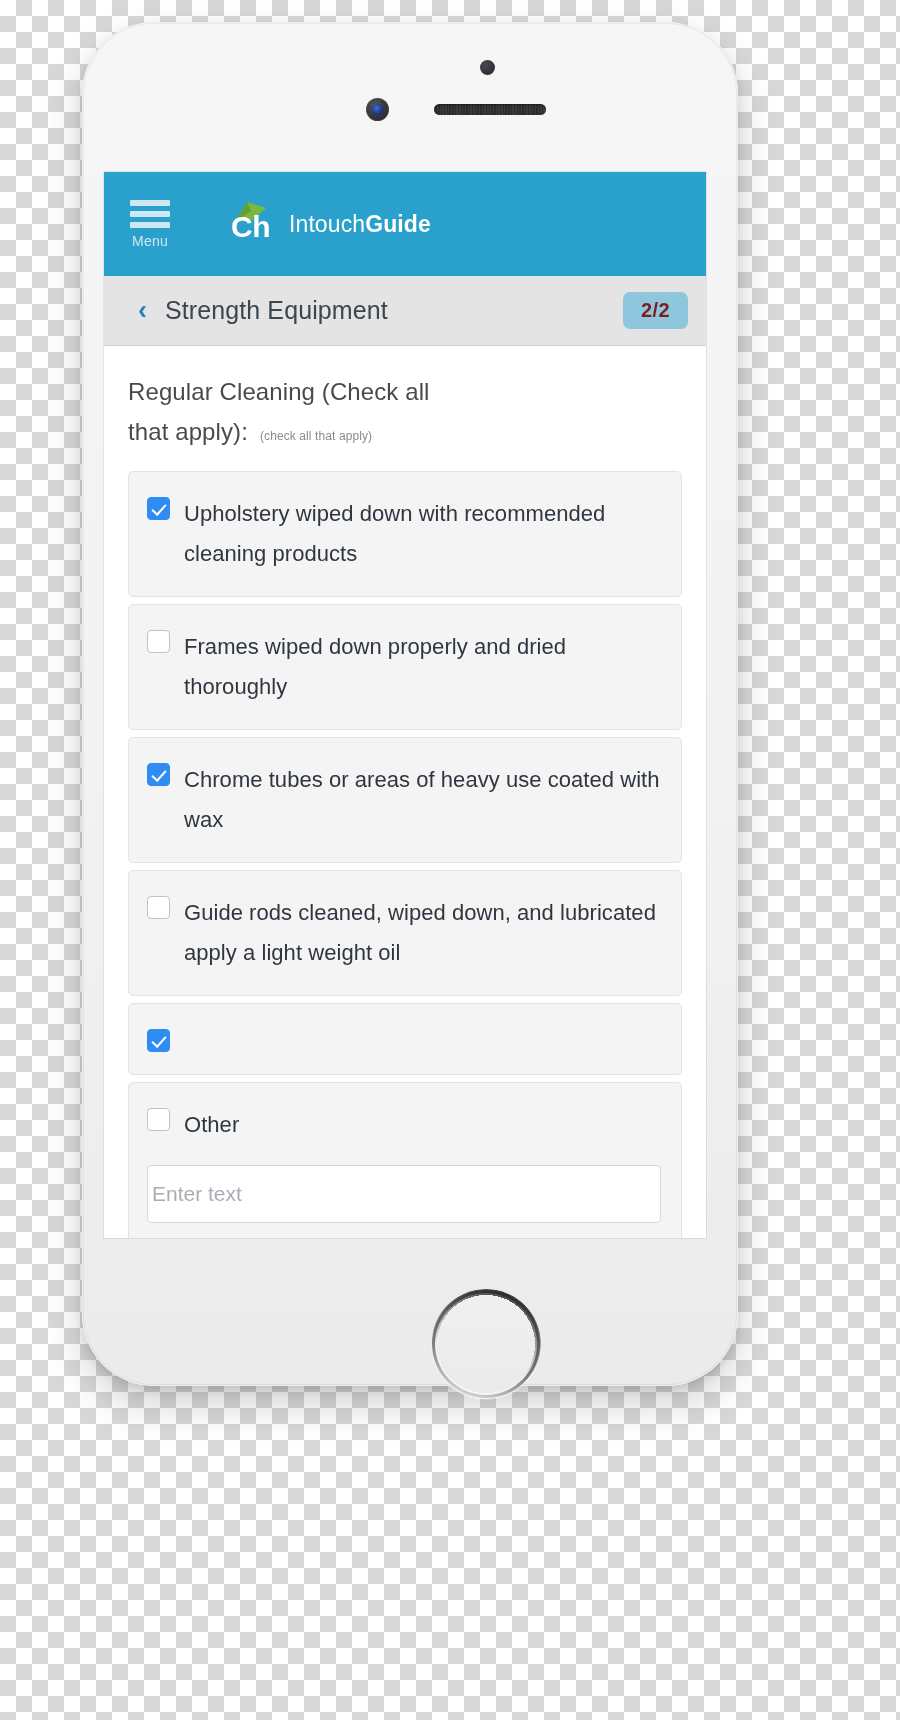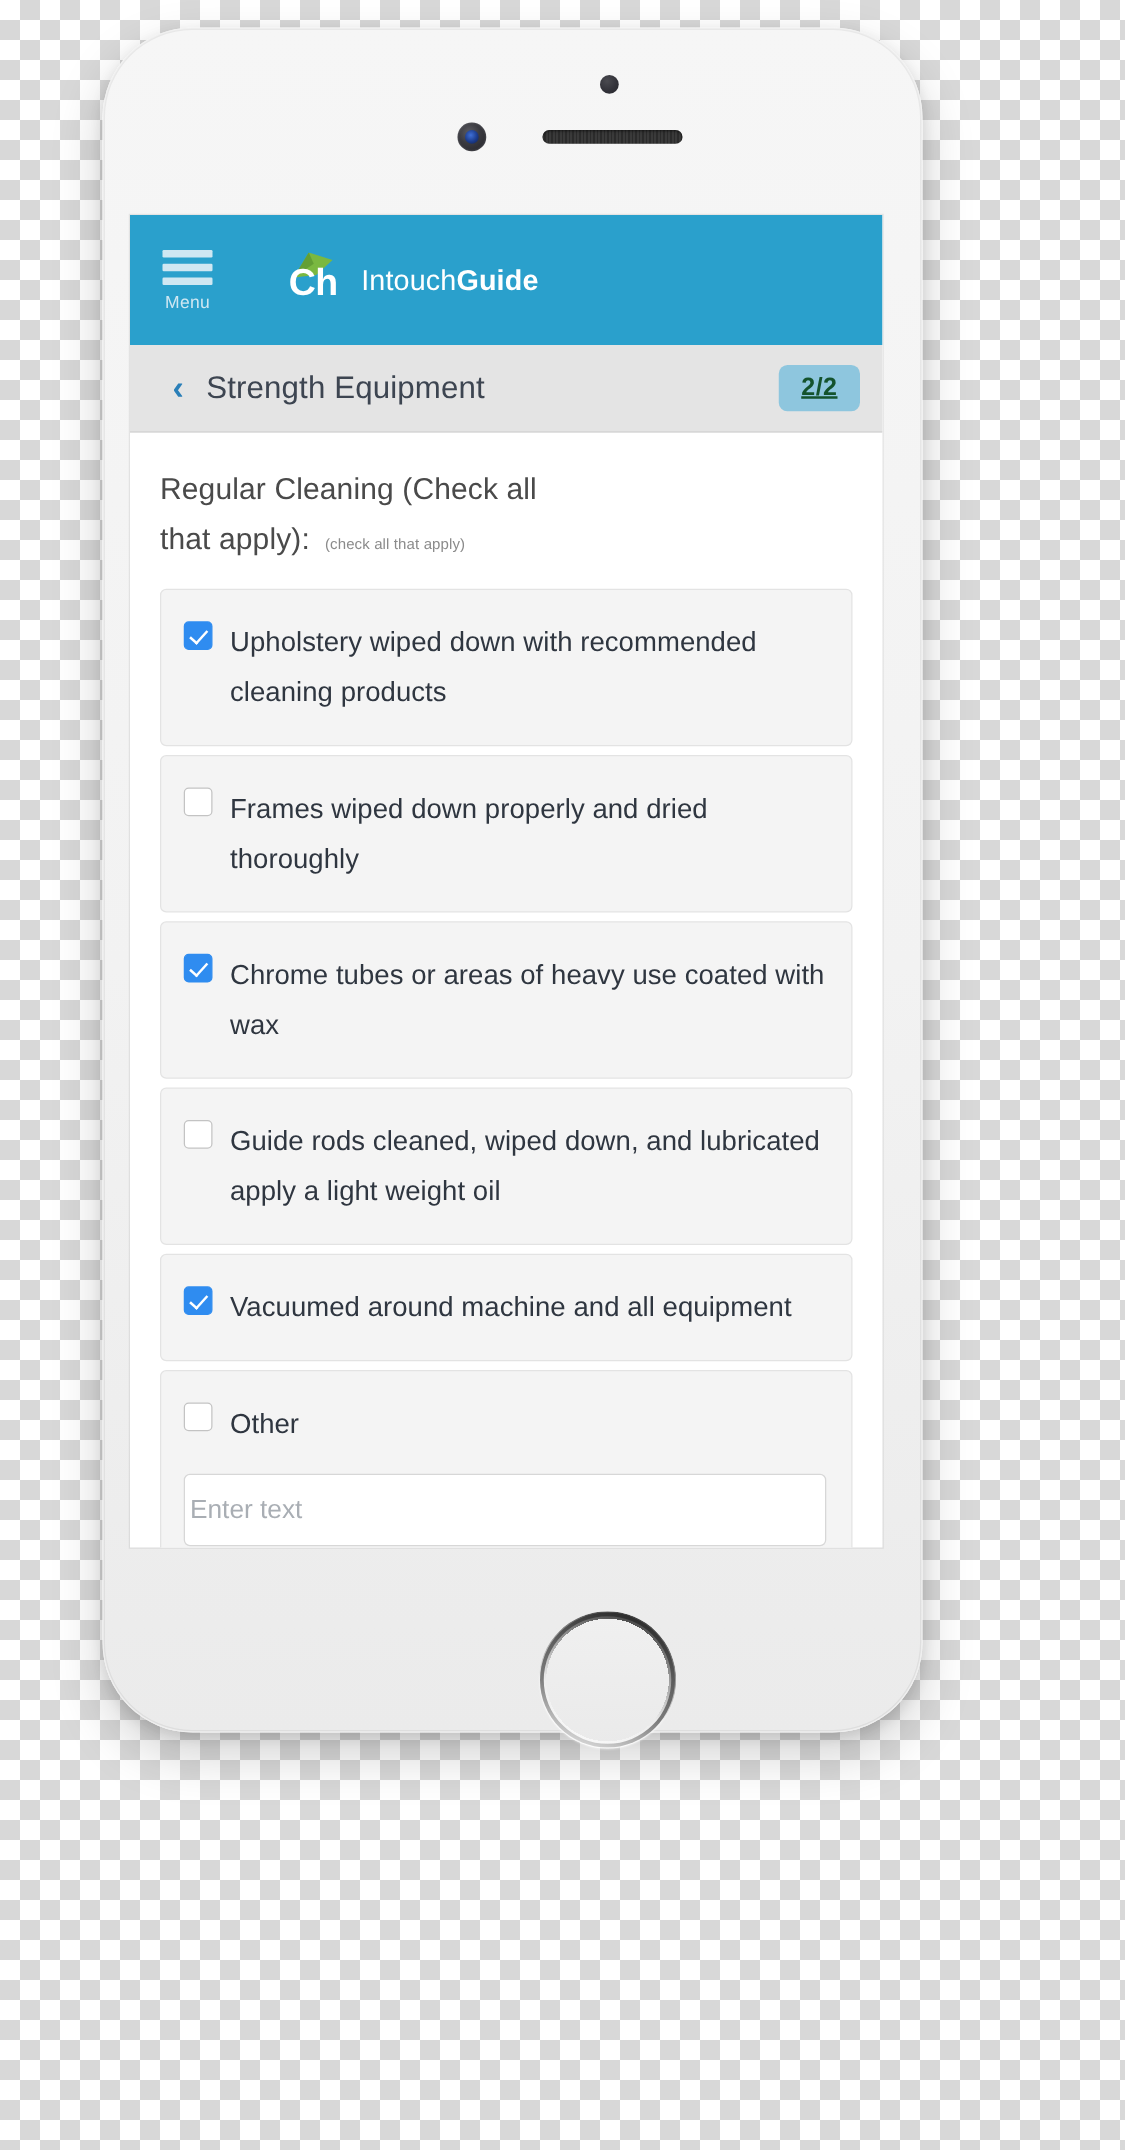--- a/index.html
+++ b/index.html
@@ -208,27 +208,26 @@
     user-select: none;
   }
   .nav-title {
     font-size: 25px;
     color: #3d4551;
     flex: 1;
     letter-spacing: 0.1px;
   }
   .progress-badge {
     background: #8ec6de;
-    color: #14532d;
+    color: #7f1d1d;
     font-size: 20px;
     font-weight: bold;
     border-radius: 7px;
     padding: 7px 18px;
     letter-spacing: 0.4px;
-    text-decoration: underline;
   }
 
   
   .content {
     padding: 26px 24px 0 24px;
     box-sizing: border-box;
   }
   .question {
     font-size: 24px;
     color: #4a4a4a;
@@ -390,21 +389,20 @@
       <div class="option-card">
         <div class="option-row">
           <div class="cbox off"></div>
           <div class="option-label">Guide rods cleaned, wiped down, and lubricated apply a light weight oil</div>
         </div>
       </div>
 
       <div class="option-card">
         <div class="option-row">
           <div class="cbox on"></div>
-          <div class="option-label">Vacuumed around machine and all equipment</div>
         </div>
       </div>
 
       <div class="option-card">
         <div class="option-row">
           <div class="cbox off"></div>
           <div class="option-label">Other</div>
         </div>
         <input class="text-input" type="text" placeholder="Enter text" style="">
       </div>

